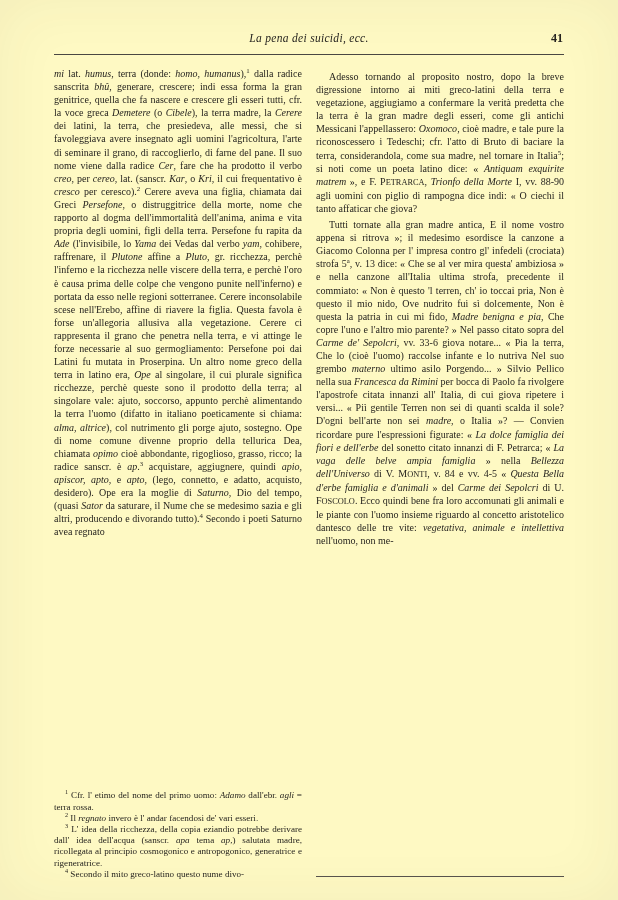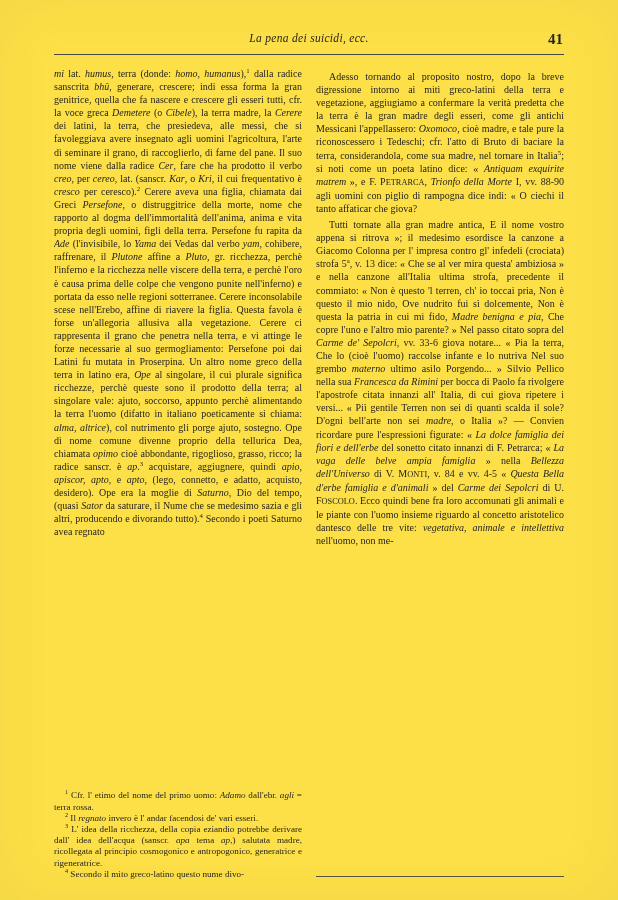--- a/index.html
+++ b/index.html
@@ -1,40 +1,40 @@
 <!DOCTYPE html>
 <html lang="it"><head>
 <meta charset="utf-8">
 <style>
   html, body { margin: 0; padding: 0; background: #d8d6d0; }
   .page {
     position: relative;
     width: 618px;
     height: 900px;
     margin: 0 auto;
-    background: #fde047;
+    background: #fef9c3;
     box-sizing: border-box;
     padding: 32px 54px 0 54px;
     overflow: hidden;
     color: #26241f;
     font-family: "Liberation Serif", "DejaVu Serif", serif;
     box-shadow: inset 0 0 60px rgba(60,55,45,0.06);
   }
   .page-header { position: relative; height: 16px; }
   .running-title {
     position: absolute; left: 0; right: 0;
     text-align: center;
     font-style: italic;
     font-size: 11.5px;
     letter-spacing: 0.3px;
   }
   .page-number {
     position: absolute; right: 1px; top: -1px;
     font-weight: bold;
-    font-size: 15px;
+    font-size: 12px;
   }
   .header-rule {
     border: 0;
     border-top: 1px solid #4a4742;
     margin: 6px 0 0 0;
   }
   .columns {
     display: flex;
     gap: 14px;
     margin-top: 12px;

